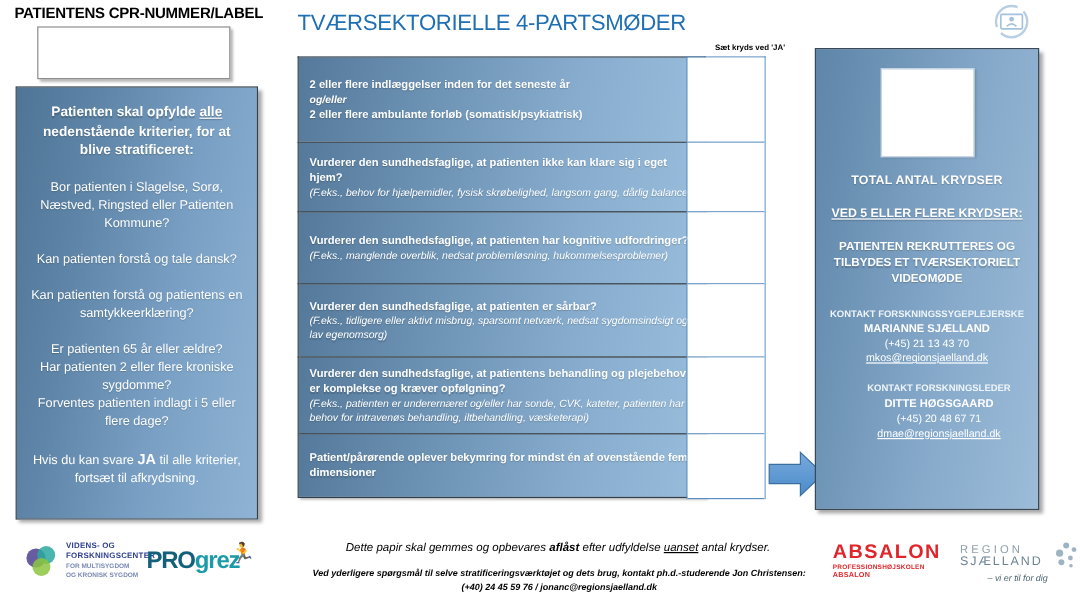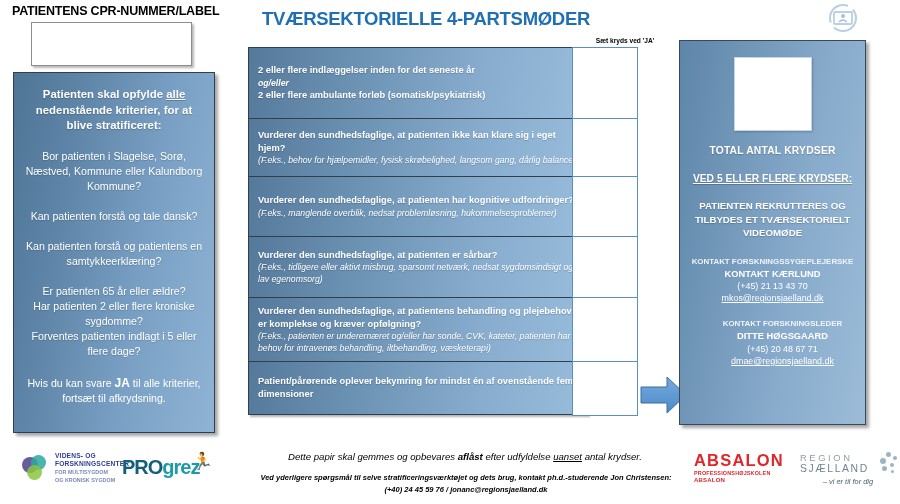--- a/index.html
+++ b/index.html
@@ -43,22 +43,22 @@
   .crit-block{
     font-size:10.6px;line-height:15px;margin-top:15px;
     text-shadow:0 1px 1px rgba(0,0,0,.18);
   }
   .crit-last{margin-top:17px;font-size:10.6px;line-height:15.5px;}
   .crit-last b{font-size:12px;font-weight:bold;}
 
   
   .main-title{
     position:absolute;left:248px;top:8px;width:342px;
-    text-align:right;
-    font-size:18.5px;font-weight:bold;color:#1f6fb4;
+    text-align:left;
+    font-size:18.5px;font-weight:normal;color:#1f6fb4;
     letter-spacing:-0.3px;
   }
   .kryds-hint{
     position:absolute;left:570px;top:37px;width:110px;
     text-align:center;font-size:6.6px;font-weight:bold;color:#000;
   }
 
   .matrix{
     position:absolute;left:248px;top:47px;width:340px;
   }
@@ -180,21 +180,21 @@
 
 <div class="page">
 
   <div class="cpr-title">PATIENTENS CPR-NUMMER/LABEL</div>
   <div class="cpr-box"></div>
 
   <div class="crit-panel">
     <div class="crit-head">
       <span>Patienten skal opfylde </span><u>alle</u><span> nedenstående kriterier, for at blive stratificeret:</span>
     </div>
-    <div class="crit-block">Bor patienten i Slagelse, Sorø, Næstved, Kommune eller Kalundborg Kommune?</div>
+    <div class="crit-block">Bor patienten i Slagelse, Sorø, Næstved, Ringsted eller Patienten Kommune?</div>
     <div class="crit-block">Kan patienten forstå og tale dansk?</div>
     <div class="crit-block">Kan patienten forstå og patientens en samtykkeerklæring?</div>
     <div class="crit-block" style="white-space:pre-line">Er patienten 65 år eller ældre?
 Har patienten 2 eller flere kroniske sygdomme?
 Forventes patienten indlagt i 5 eller flere dage?</div>
     <div class="crit-last">
       <span>Hvis du kan svare </span><b>JA</b><span> til alle kriterier, fortsæt til afkrydsning.</span>
     </div>
   </div>
 
@@ -262,21 +262,21 @@
   </div>
 
   <div class="res-panel">
     <div class="res-box"></div>
     <div class="res-total">TOTAL ANTAL KRYDSER</div>
     <div class="res-ved">VED 5 ELLER FLERE KRYDSER:</div>
     <div class="res-rec">PATIENTEN REKRUTTERES OG TILBYDES ET TVÆRSEKTORIELT VIDEOMØDE</div>
 
     <div class="kontakt-grp">
       <div class="k-role">KONTAKT FORSKNINGSSYGEPLEJERSKE</div>
-      <div class="k-name">KONTAKT KÆRLUND</div>
+      <div class="k-name">MARIANNE SJÆLLAND</div>
       <div class="k-phone">(+45) 21 13 43 70</div>
       <div class="k-mail">mkos@regionsjaelland.dk</div>
     </div>
 
     <div class="kontakt-grp second">
       <div class="k-role">KONTAKT FORSKNINGSLEDER</div>
       <div class="k-name">DITTE HØGSGAARD</div>
       <div class="k-phone">(+45) 20 48 67 71</div>
       <div class="k-mail">dmae@regionsjaelland.dk</div>
     </div>

